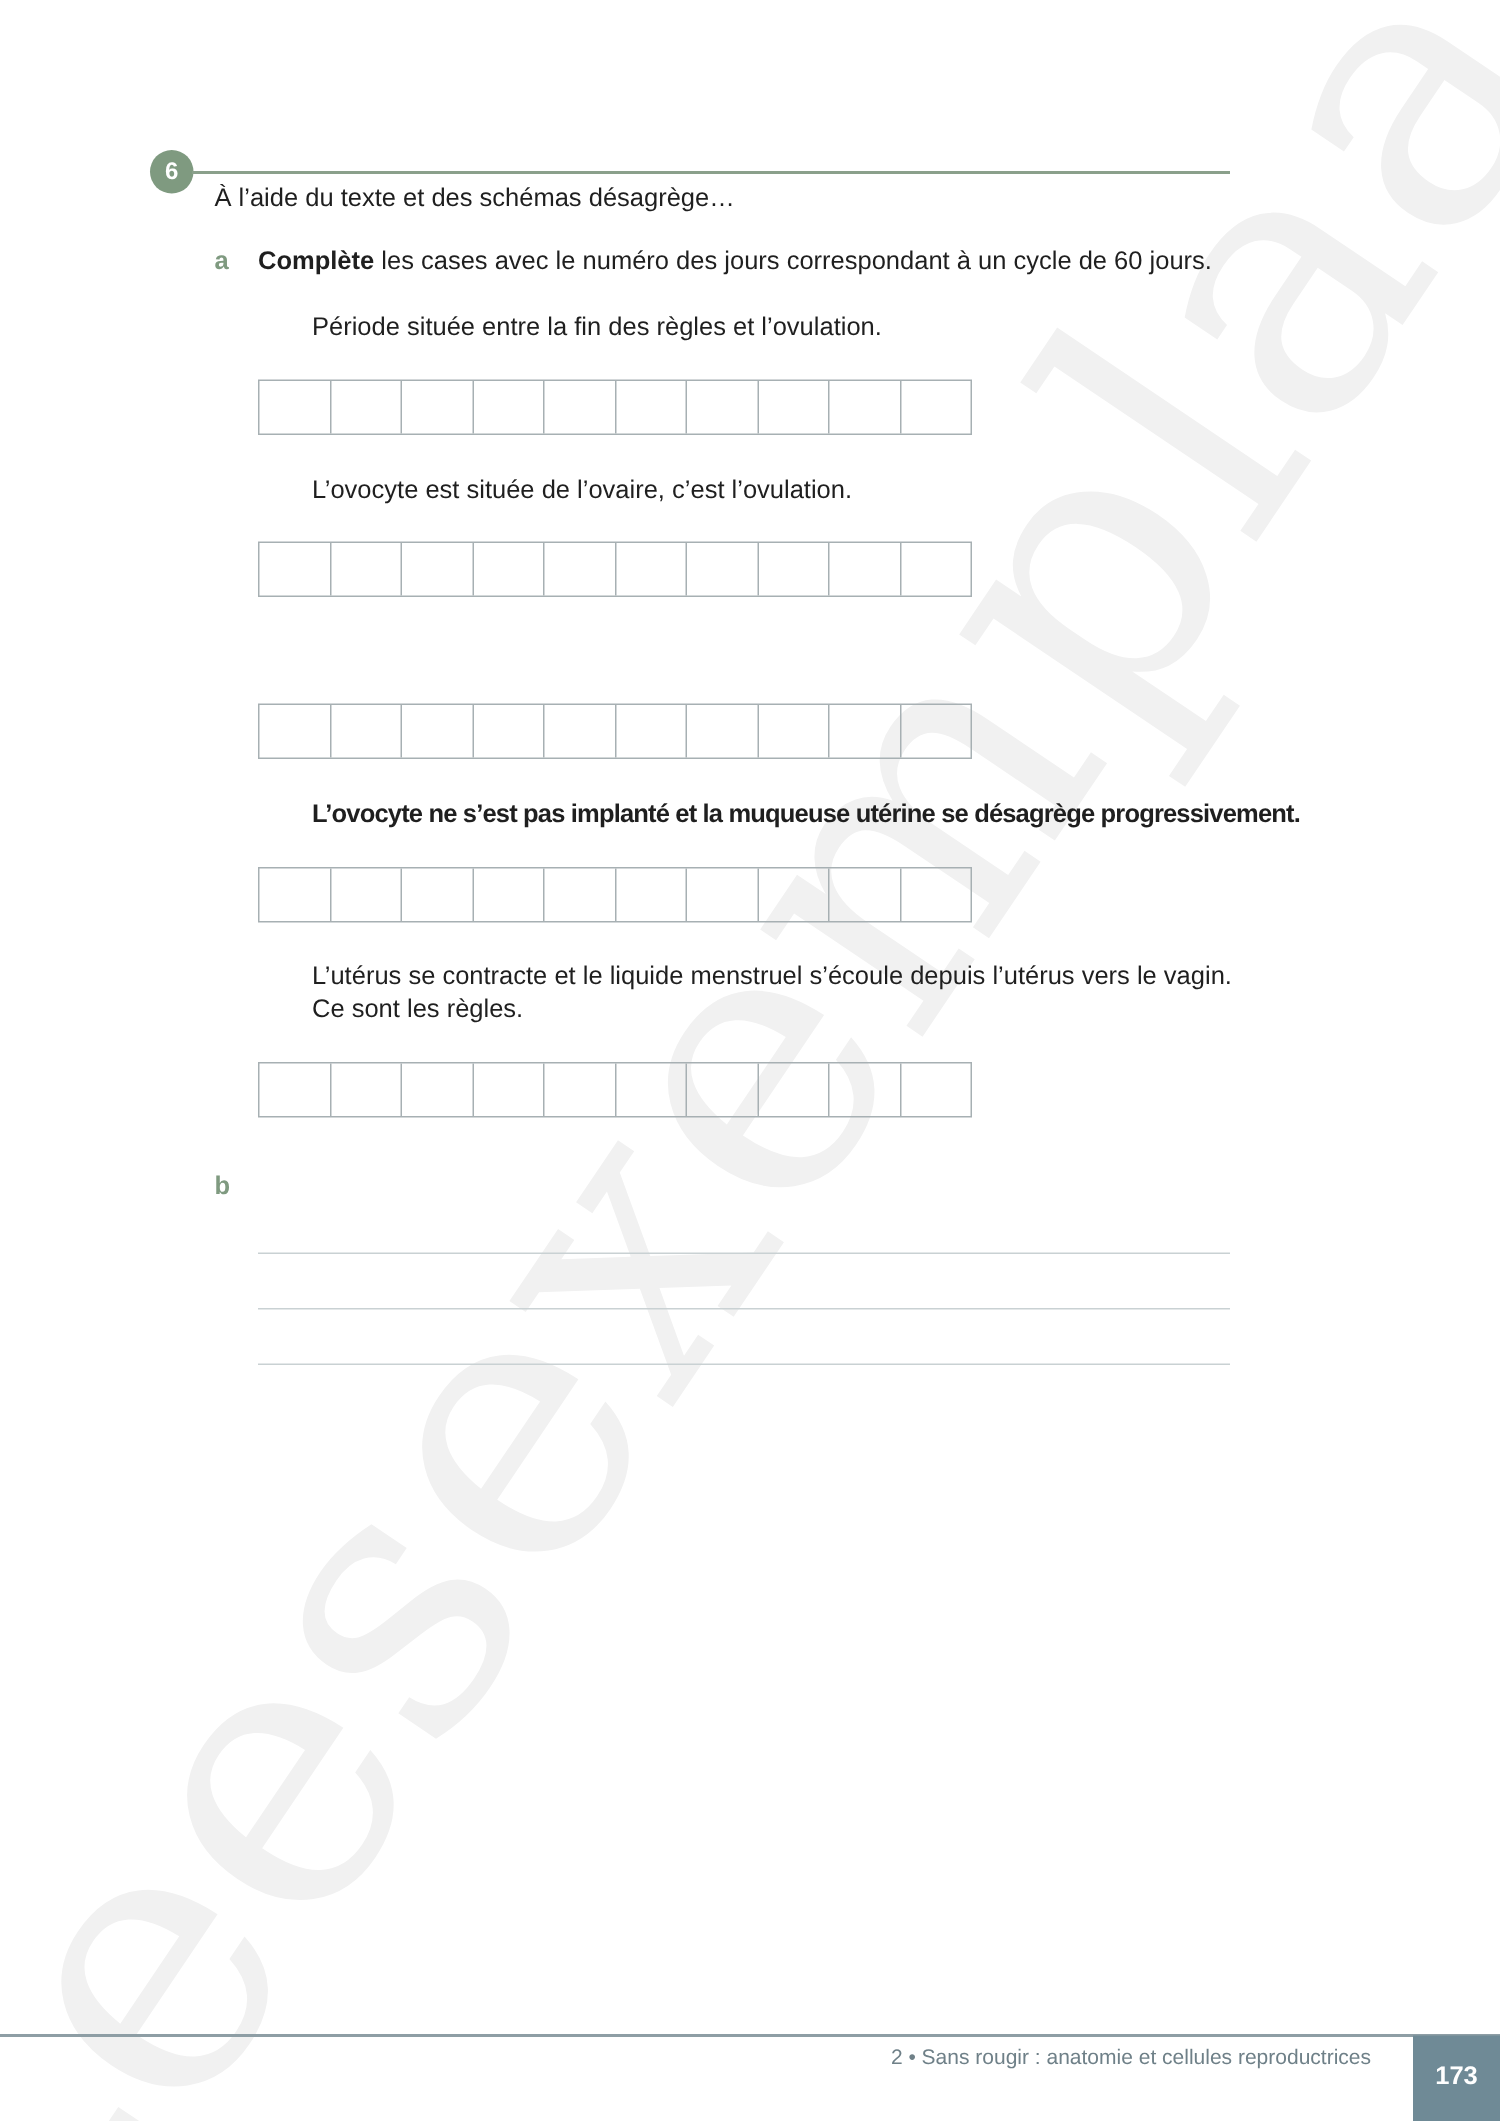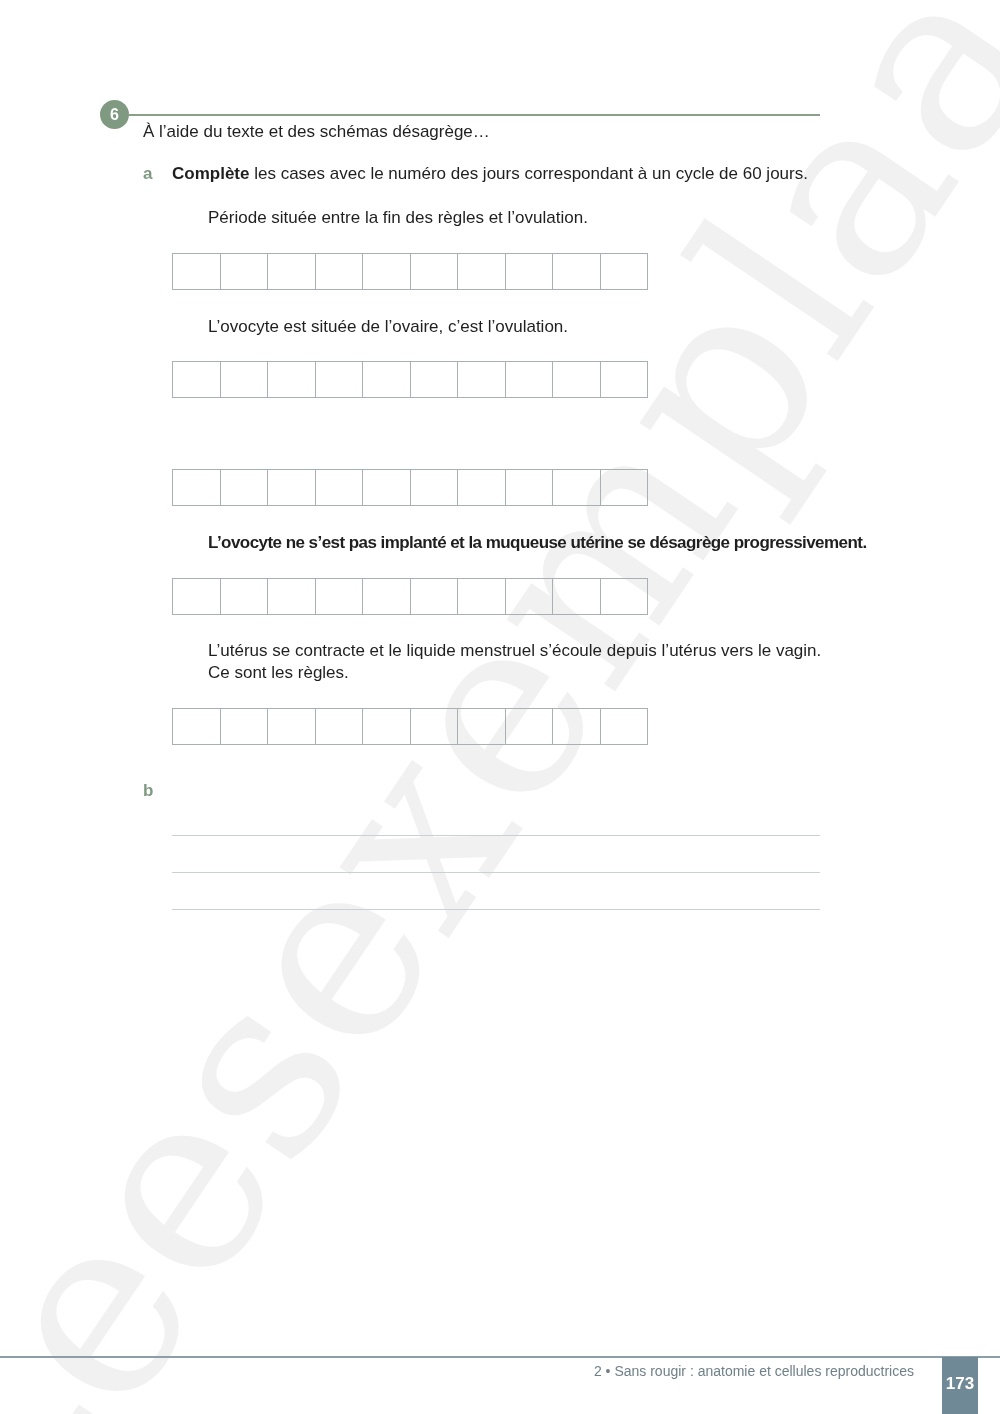--- a/index.html
+++ b/index.html
@@ -58,21 +58,21 @@
       position: absolute; left: 172px; width: 648px; height: 1px; background: #c9d1d3;
     }
 
     .footer-rule {
       position: absolute; left: 0; top: 1356px; width: 1000px; height: 2px; background: #8e9ea5;
     }
     .footer-text {
       position: absolute; right: 86px; top: 1363px; font-size: 14px; color: #6f8088;
     }
     .page-box {
-      position: absolute; left: 942px; top: 1357px; width: 36px; height: 57px;
+      position: absolute; left: 942px; top: 1357px; width: 58px; height: 57px;
       background: #6f8a96; color: #fff; font-weight: bold; font-size: 17px;
       text-align: center; line-height: 54px;
     }
   </style>
 </head>
 <body>
 
 <div class="watermark">
   <span>Leesexemplaar</span>
 </div>

